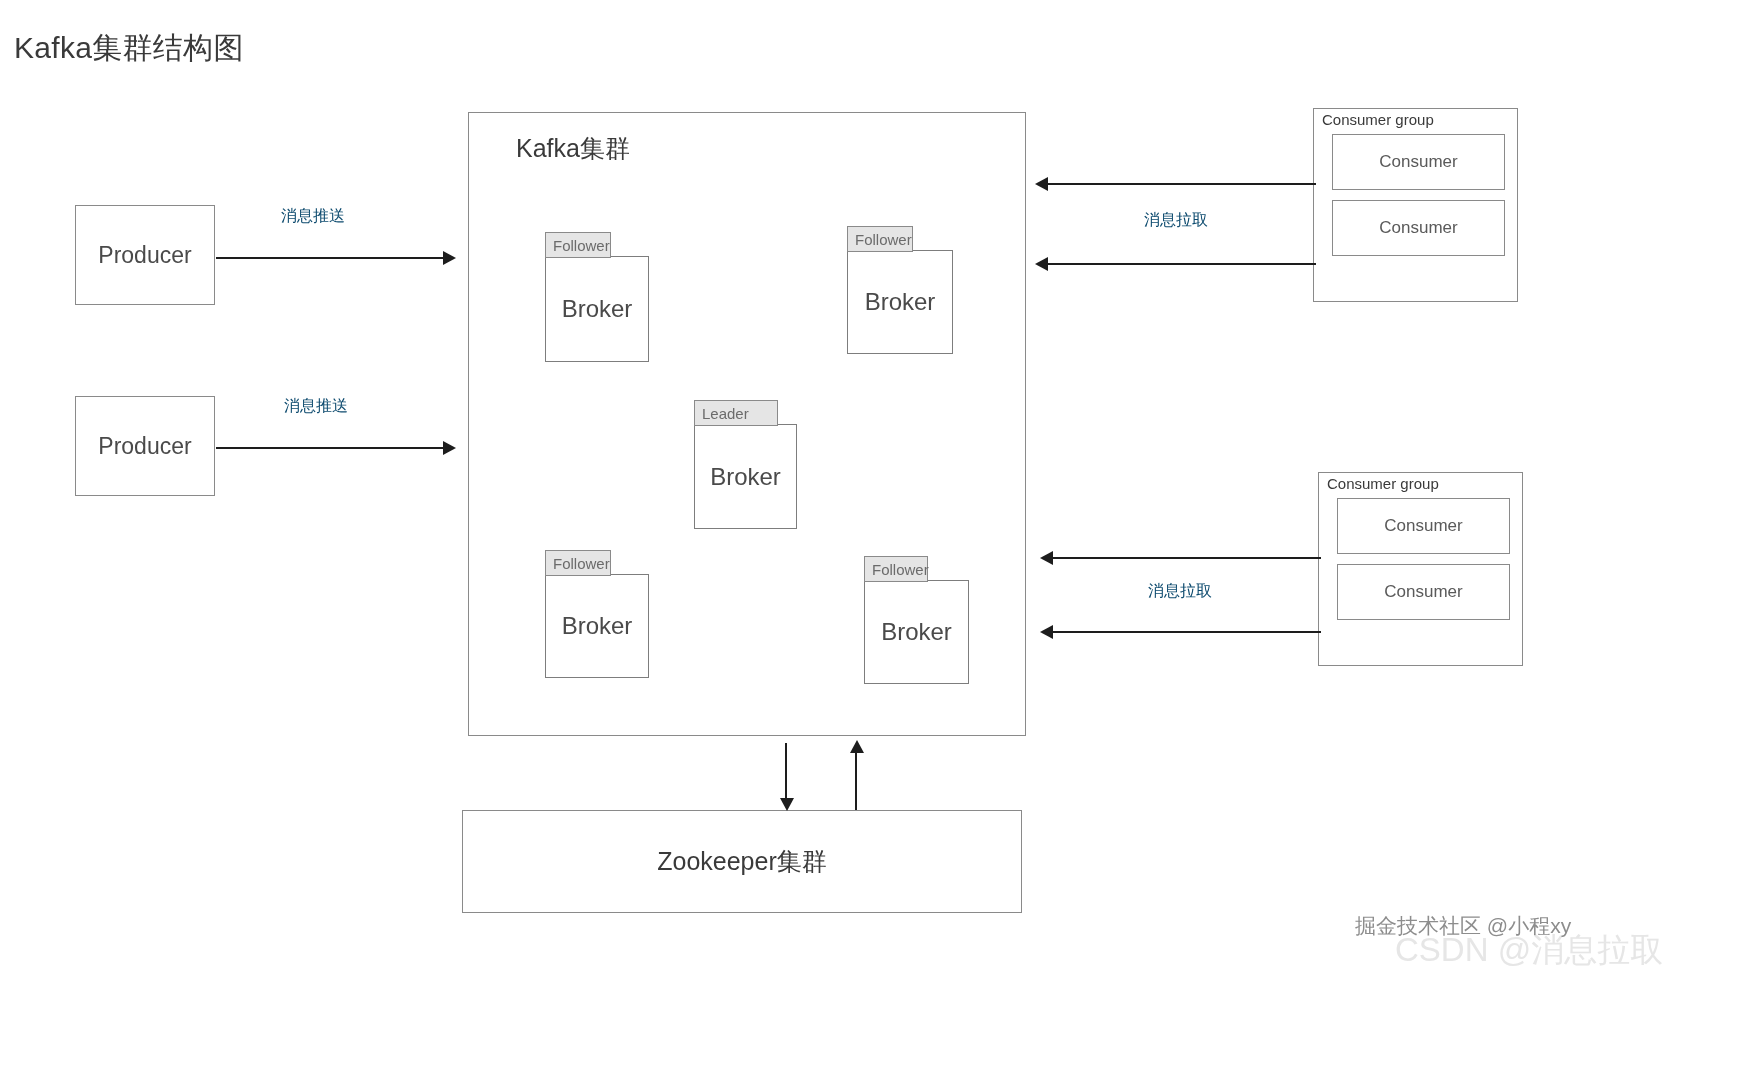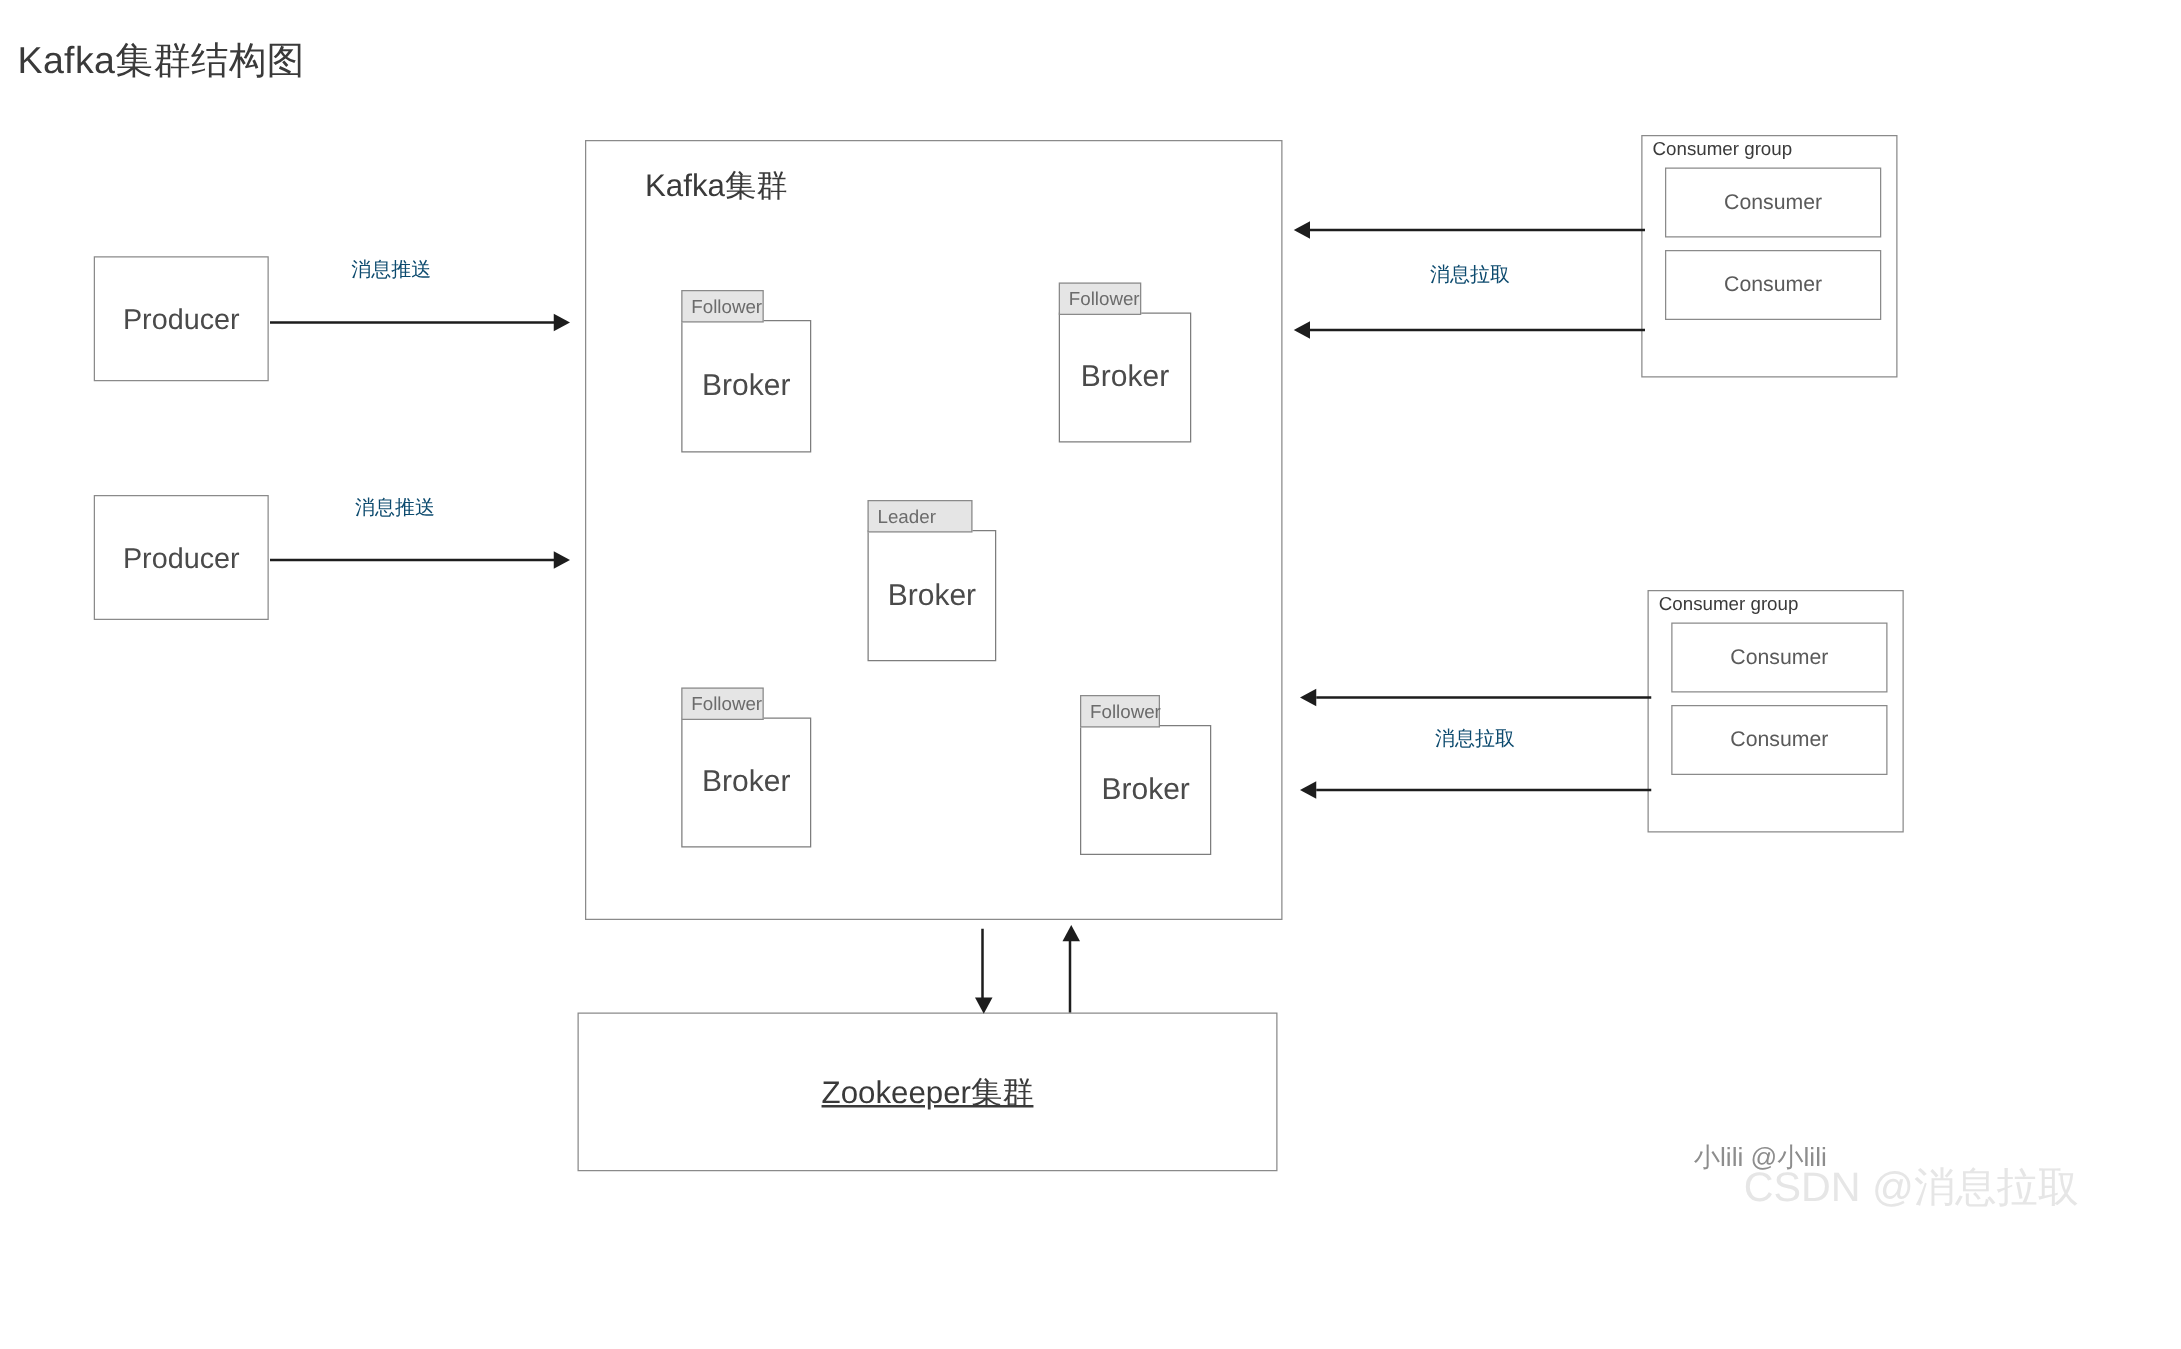--- a/index.html
+++ b/index.html
@@ -123,24 +123,23 @@
     justify-content: center;
     font-size: 17px;
     color: #5a5a5a;
   }
 
   
   .zookeeper {
     left: 462px;
     top: 810px;
     width: 560px;
-    height: 127px;
+    height: 103px;
     font-size: 25px;
     color: #3a3a3a;
-    text-decoration: underline;
   }
 
   
   .arrow-line {
     position: absolute;
     background: #1d1d1d;
   }
   .h-line { height: 2px; }
   .v-line { width: 2px; }
   .arrow-head {
@@ -266,15 +265,15 @@
 
   <div class="abs box zookeeper center-text">Zookeeper集群</div>
 
   <div class="abs arrow-line v-line" style="left:785px; top:743px; height:62px;"></div>
   <div class="abs arrow-head head-down" style="left:780px; top:798px;"></div>
 
   <div class="abs arrow-line v-line" style="left:855px; top:748px; height:62px;"></div>
   <div class="abs arrow-head head-up" style="left:850px; top:740px;"></div>
 
   <div class="abs wm-light">CSDN @消息拉取</div>
-  <div class="abs wm-dark">小lili @小lili</div>
+  <div class="abs wm-dark">掘金技术社区 @小程xy</div>
 
 </div>
 
 </body></html>

